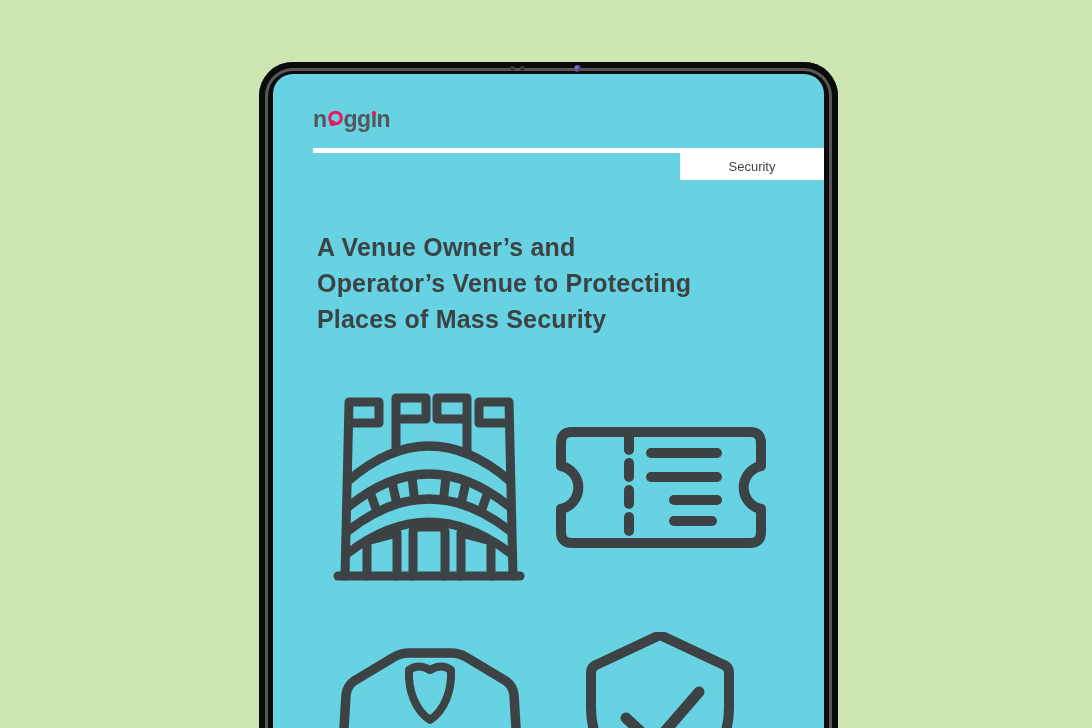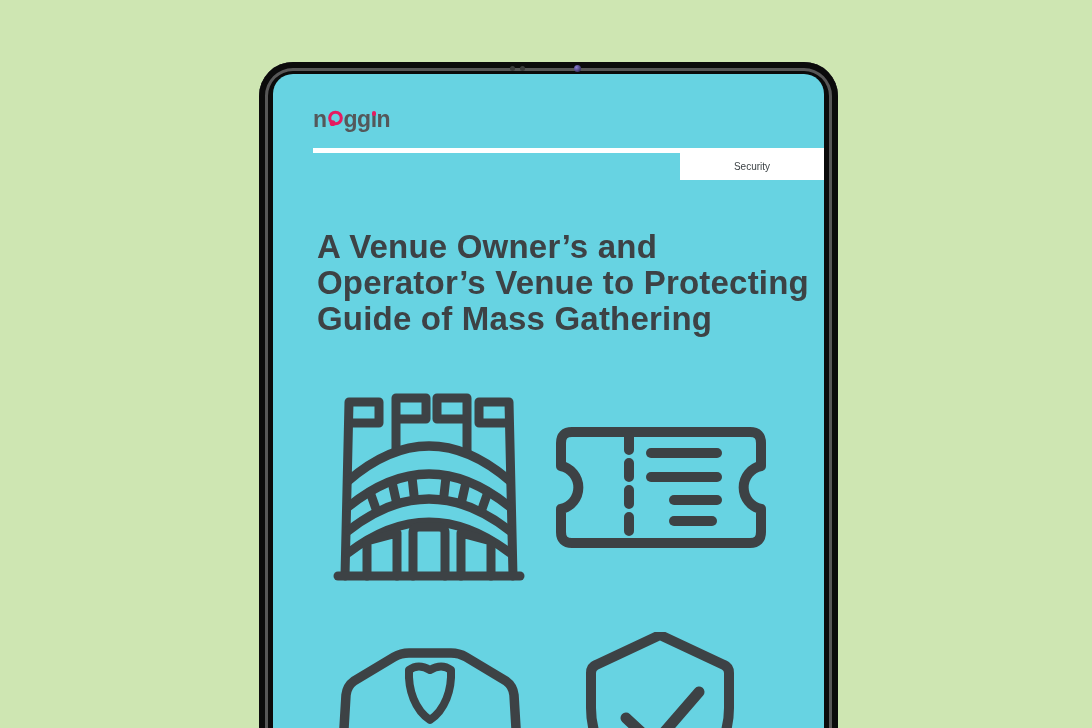--- a/index.html
+++ b/index.html
@@ -56,26 +56,26 @@
   .logo-part3{position:relative;}
   .logo-i-dot{
     position:absolute;left:1px;top:4px;width:4.5px;height:4.5px;border-radius:50%;
     background:var(--brand-pink);
   }
   
   .rule{position:absolute;left:40px;right:0;top:74px;height:5px;background:var(--tab-bg);}
   .category-tab{
     position:absolute;left:407px;right:0;top:79px;height:27px;background:var(--tab-bg);
     display:flex;align-items:center;justify-content:center;
-    font-size:10px;color:var(--tab-text);
+    font-size:13px;color:var(--tab-text);
   }
   
   .title{
     position:absolute;left:44px;top:155px;
-    font-size:33px;line-height:36px;font-weight:bold;
+    font-size:25px;line-height:36px;font-weight:bold;
     color:var(--ink);letter-spacing:0.2px;
   }
   
   .icon{position:absolute;color:var(--ink);}
   .icon svg{display:block;}
   .icon-stadium{left:60px;top:313px;}
   .icon-ticket{left:283px;top:353px;}
   .icon-cap{left:66px;top:574px;}
   .icon-shield{left:311px;top:558px;}
 </style>
@@ -100,21 +100,21 @@
       </div>
 
       <div class="rule"></div>
       <div class="category-tab">
         <span>Security</span>
       </div>
 
       <div class="title">
         <div>A Venue Owner’s and</div>
         <div>Operator’s Venue to Protecting</div>
-        <div>Guide of Mass Gathering</div>
+        <div>Places of Mass Security</div>
       </div>
 
       <div class="icon icon-stadium">
         <svg width="192" height="194" viewBox="0 0 192 194" fill="none" stroke="currentColor" stroke-width="9" stroke-linecap="round" stroke-linejoin="round">
           <path d="M12,189 L16,15 H46 V36 H16"></path>
           <path d="M180,189 L176,15 H146 V36 H176"></path>
           <path d="M63,64 V11 H93 V32 H63"></path>
           <path d="M134,65 V11 H104 V32 H134"></path>
           <path d="M15,94 Q96,24 177,94"></path>
           <path d="M15,120 Q96,54 177,120"></path>

